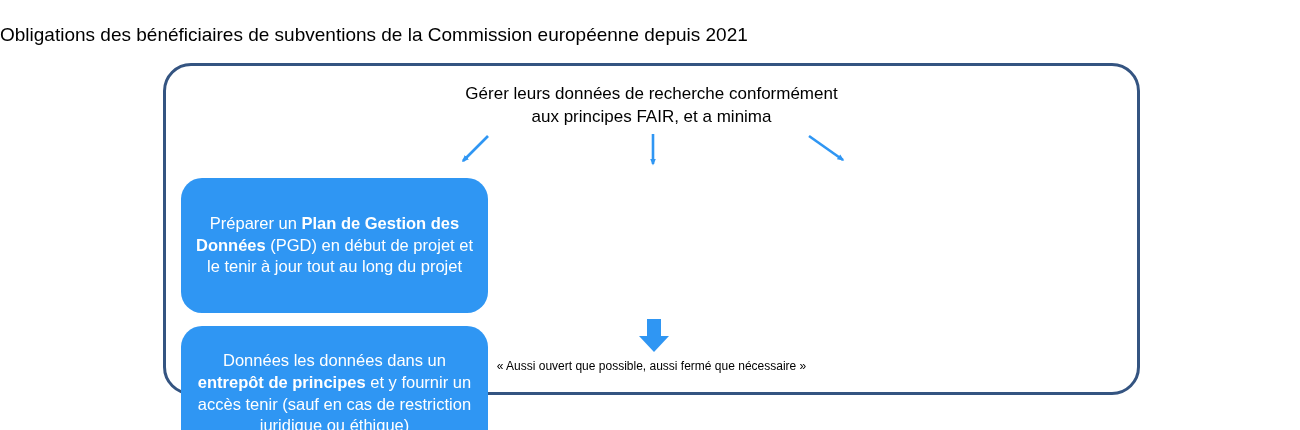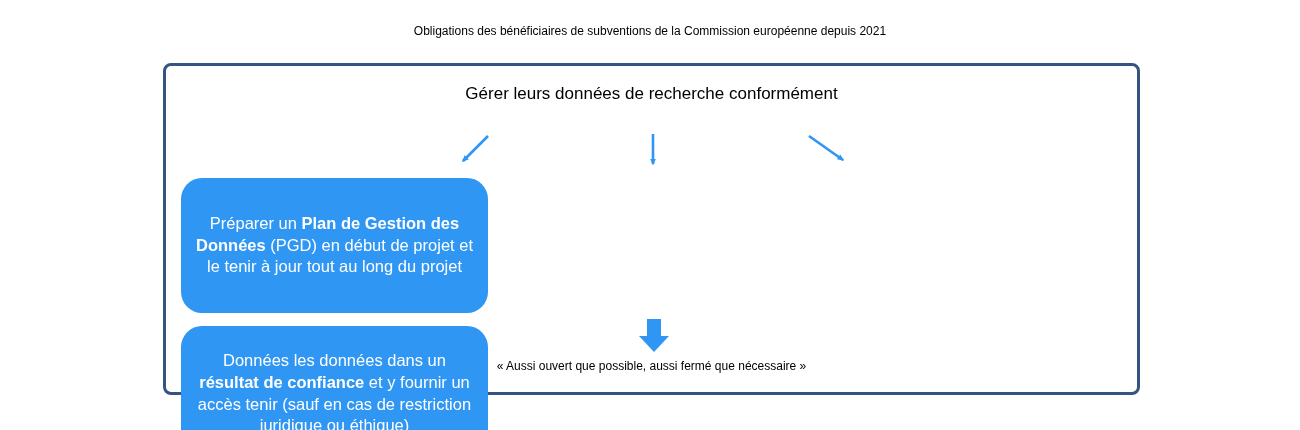--- a/index.html
+++ b/index.html
@@ -6,31 +6,30 @@
   html, body { background: #ffffff; }
   body {
     width: 1300px; height: 430px;
     font-family: "Liberation Sans", sans-serif;
     position: relative;
     overflow: hidden;
   }
   .page-title {
     position: absolute;
     top: 24px; left: 0; width: 100%;
-    text-align: center;
-    font-size: 12px;
+    font-size: 19px;
     font-weight: 400;
     color: #000000;
   }
   .outer-container {
     position: absolute;
     left: 163px; top: 63px;
     width: 977px; height: 332px;
     border: 3px solid #345481;
-    border-radius: 8px;
+    border-radius: 28px;
     background: #ffffff;
   }
   .intro-text {
     position: absolute;
     top: 16px; left: 0; width: 100%;
     text-align: center;
     font-size: 17px;
     line-height: 23px;
     color: #000000;
   }
@@ -72,20 +71,21 @@
 </style>
 </head>
 <body>
 
 <div class="page-title">Obligations des bénéficiaires de subventions de la Commission européenne depuis 2021</div>
 
 <div class="outer-container">
 
   <div class="intro-text">
     <div>Gérer leurs données de recherche conformément</div>
+    <div>aux principes FAIR, et a minima</div>
   </div>
 
   <svg class="arrows-svg" viewBox="0 0 977 332" xmlns="http://www.w3.org/2000/svg">
     <defs>
       <marker id="ah" markerWidth="8" markerHeight="8" refX="5.5" refY="3" orient="auto" markerUnits="userSpaceOnUse" viewBox="0 0 8 6">
         <path d="M0,0 L7,3 L0,6 Z" fill="#2F96F3"></path>
       </marker>
     </defs>
     <g>
       <line x1="322" y1="70" x2="297" y2="95" stroke="#2F96F3" stroke-width="2.6" marker-end="url(#ah)"></line>
@@ -99,19 +99,19 @@
     <g>
       <polygon points="481,253 495,253 495,270 503,270 488,286 473,270 481,270" fill="#2F96F3"></polygon>
     </g>
   </svg>
 
   <div class="boxes-row">
     <div class="blue-box">
       <div><span>Préparer un </span><b>Plan de Gestion des Données</b><span> (PGD) en début de projet et le tenir à jour tout au long du projet</span></div>
     </div>
     <div class="blue-box">
-      <div><span>Données les données dans un </span><b>résultat de confiance</b><span> et y fournir un accès tenir (sauf en cas de restriction juridique ou éthique)</span></div>
+      <div><span>Données les données dans un </span><b>entrepôt de principes</b><span> et y fournir un accès tenir (sauf en cas de restriction juridique ou éthique)</span></div>
     </div>
   </div>
 
   <div class="quote-text">« Aussi ouvert que possible, aussi fermé que nécessaire »</div>
 
 </div>
 
 </body></html>

